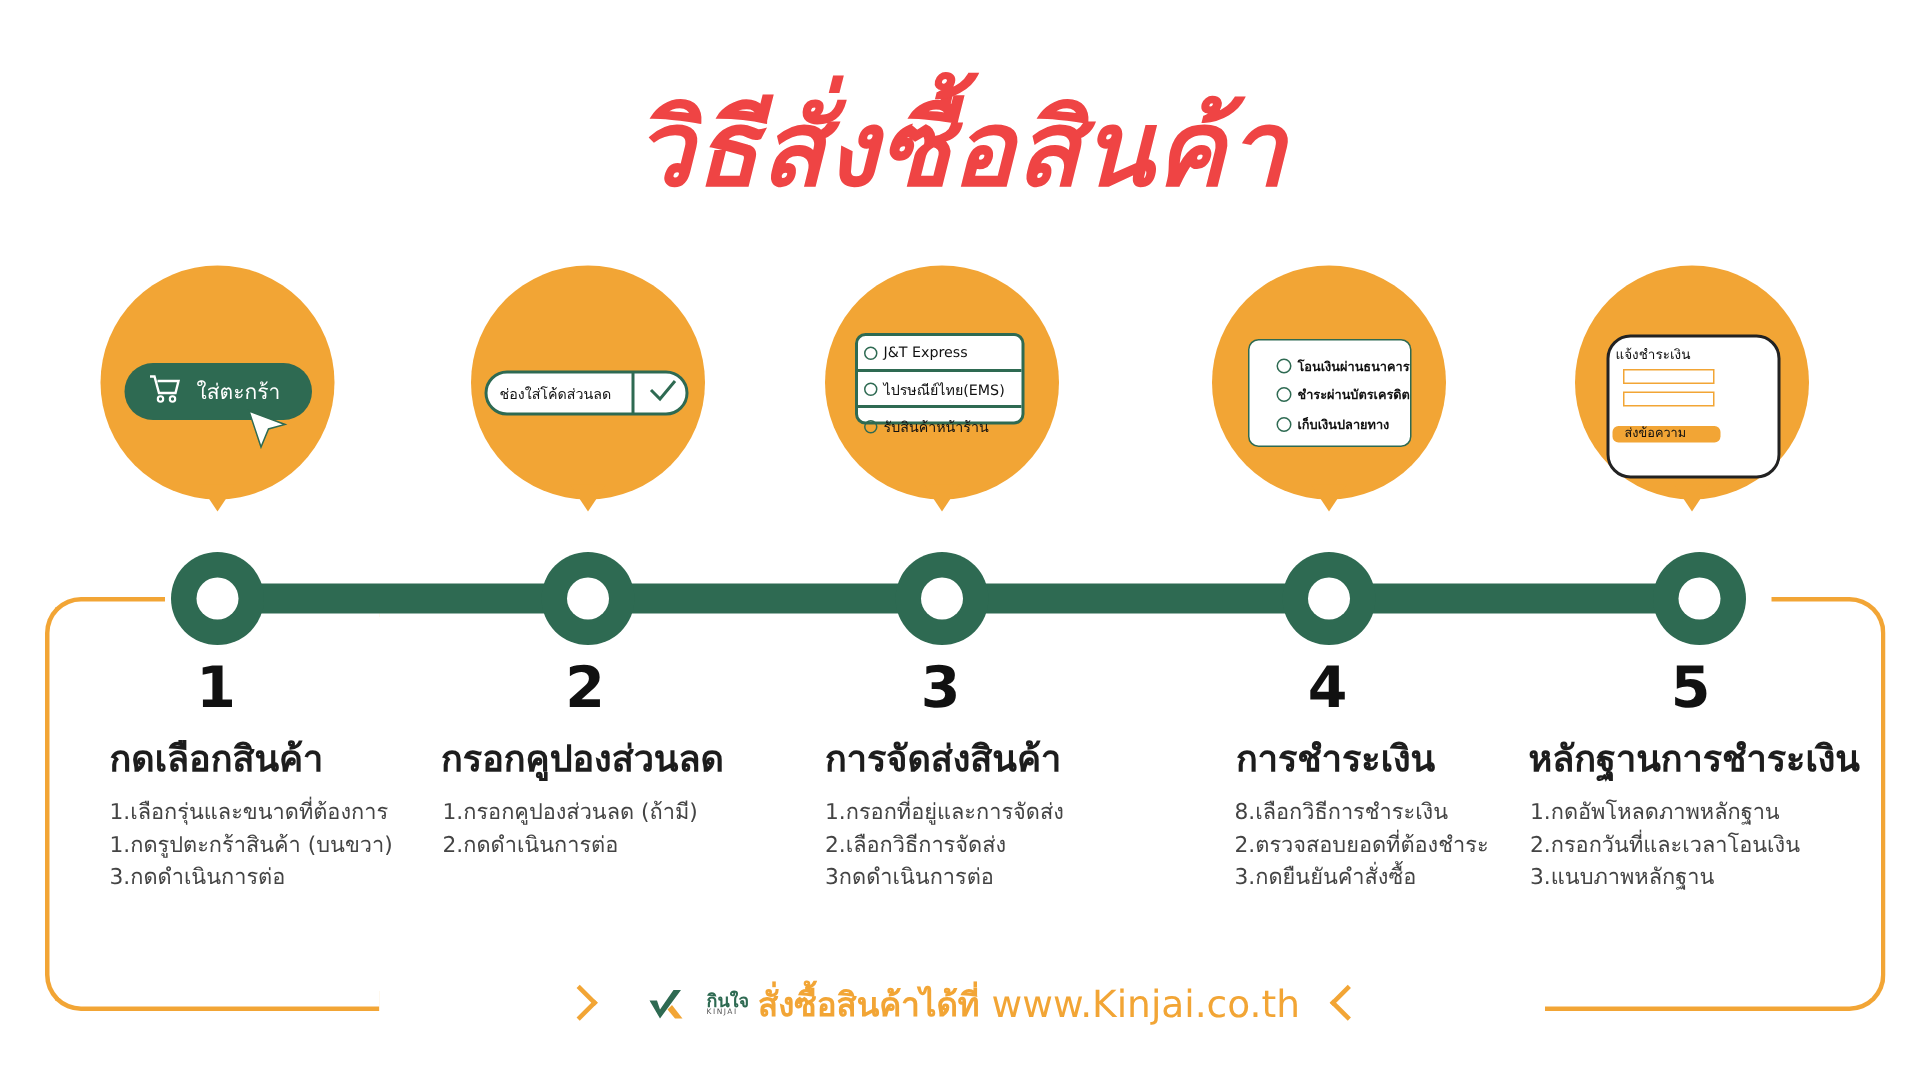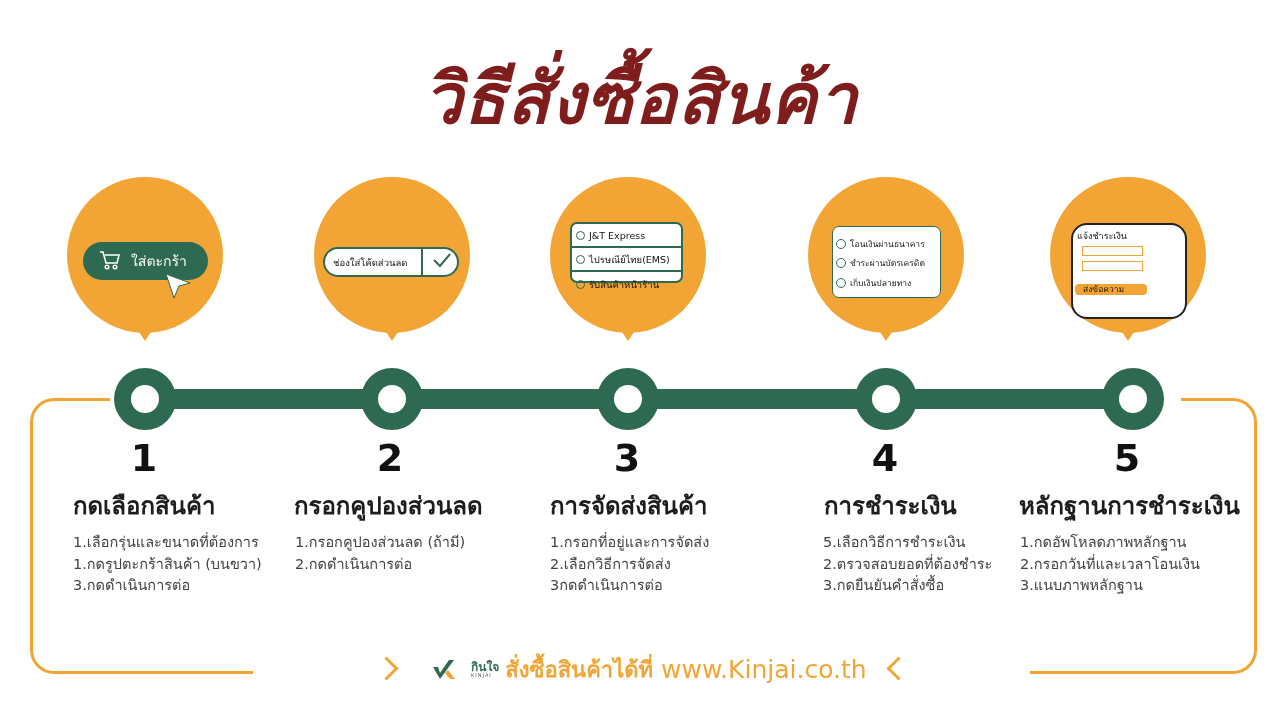--- a/index.html
+++ b/index.html
@@ -1,20 +1,20 @@
 <!DOCTYPE html>
 <html><head>
 <meta charset="utf-8">
 <style>
   html, body { margin:0; padding:0; }
   body { width:1281px; height:720px; background:#ffffff; position:relative; overflow:hidden;
          font-family:"DejaVu Sans", sans-serif; }
   .title { position:absolute; left:0; width:1281px; top:54px; text-align:center;
            font-family:"DejaVu Sans", sans-serif; font-weight:bold; font-style:italic;
-           font-size:70px; color:#7f1d1d; letter-spacing:1px; line-height:90px; }
+           font-size:70px; color:#ef4444; letter-spacing:1px; line-height:90px; }
   .balloon { position:absolute; width:156px; height:156px; border-radius:50%; background:#f2a535; }
   .balloon::after { content:""; position:absolute; left:66px; top:146px; width:0; height:0;
            border-left:12px solid transparent; border-right:12px solid transparent; border-top:18px solid #f2a535; }
   .track { position:absolute; left:145px; top:389px; width:990px; height:20px; background:#2e6a52; }
   .node { position:absolute; width:62px; height:62px; border-radius:50%; background:#2e6a52; top:368px; }
   .node::after { content:""; position:absolute; left:17px; top:17px; width:28px; height:28px; border-radius:50%; background:#fff; }
   .num { position:absolute; top:436px; width:60px; text-align:center; font-weight:bold; font-size:38px; color:#111; }
   .step-title { position:absolute; top:486px; font-weight:bold; font-size:24px; color:#1d1d1d; white-space:nowrap; }
   .step-list { position:absolute; top:532px; font-size:14.5px; color:#444; line-height:21.5px; white-space:nowrap; }
   .frame-left { position:absolute; left:30px; top:398px; width:220px; height:270px;
@@ -30,21 +30,21 @@
   
   .cart-btn { position:absolute; left:83px; top:242px; width:125px; height:38px; background:#2e6a52; border-radius:19px;
               color:#fff; font-size:14px; display:flex; align-items:center; }
   .coupon { position:absolute; left:323px; top:247px; width:136px; height:30px; background:#fff; border:2px solid #2e6a52; border-radius:16px;
             display:flex; align-items:center; box-sizing:border-box; }
   .ship { position:absolute; left:570px; top:222px; width:113px; height:61px; background:#fff; border:2px solid #2e6a52; border-radius:7px; box-sizing:border-box; }
   .ship-row { height:24px; display:flex; align-items:center; font-size:9.5px; color:#111; border-bottom:2px solid #2e6a52; padding-left:4px; box-sizing:border-box; }
   .ship-row:last-child { border-bottom:none; }
   .radio { width:7px; height:7px; border:1.3px solid #2e6a52; border-radius:50%; margin-right:4px; display:inline-block; flex:none; }
   .pay { position:absolute; left:832px; top:226px; width:109px; height:72px; background:#fff; border:1.5px solid #2e6a52; border-radius:7px; box-sizing:border-box; padding-top:7px; }
-  .pay-row { height:19.5px; display:flex; align-items:center; padding-left:3px; font-size:8.5px; color:#111; }
+  .pay-row { height:19.5px; display:flex; align-items:center; padding-left:18px; font-size:8.5px; color:#111;font-weight:bold; }
   .pay-row .radio { width:8px; height:8px; }
   .form { position:absolute; left:1071px; top:223px; width:116px; height:96px; background:#fff; border:2px solid #222; border-radius:16px; box-sizing:border-box; }
   .form-title { position:absolute; left:4px; top:4px; font-size:9px; color:#111; }
   .form-field { position:absolute; left:9px; width:59px; height:8px; border:1.3px solid #f2a535; }
   .form-btn { position:absolute; left:2px; top:59px; width:72px; height:11px; background:#f2a535; border-radius:4px; font-size:8.5px; color:#111; line-height:11px; padding-left:8px; box-sizing:border-box; }
   .footer { position:absolute; top:652px; left:432px; display:flex; align-items:center; white-space:nowrap; }
   .logo { display:flex; align-items:center; margin-right:6px; }
   .logo-text { display:flex; flex-direction:column; line-height:1; margin-left:15px; }
   .logo-th { font-size:12px; color:#2e6a52; font-weight:bold; }
   .logo-en { font-size:5px; color:#555; letter-spacing:1px; }
@@ -160,21 +160,21 @@
 <div class="step-list" style="left:295px;">
   <div>1.กรอกคูปองส่วนลด (ถ้ามี)</div>
   <div>2.กดดำเนินการต่อ</div>
 </div>
 <div class="step-list" style="left:550px;">
   <div>1.กรอกที่อยู่และการจัดส่ง</div>
   <div>2.เลือกวิธีการจัดส่ง</div>
   <div>3กดดำเนินการต่อ</div>
 </div>
 <div class="step-list" style="left:823px;">
-  <div>5.เลือกวิธีการชำระเงิน</div>
+  <div>8.เลือกวิธีการชำระเงิน</div>
   <div>2.ตรวจสอบยอดที่ต้องชำระ</div>
   <div>3.กดยืนยันคำสั่งซื้อ</div>
 </div>
 <div class="step-list" style="left:1020px;">
   <div>1.กดอัพโหลดภาพหลักฐาน</div>
   <div>2.กรอกวันที่และเวลาโอนเงิน</div>
   <div>3.แนบภาพหลักฐาน</div>
 </div>
 
 <div class="footer">

